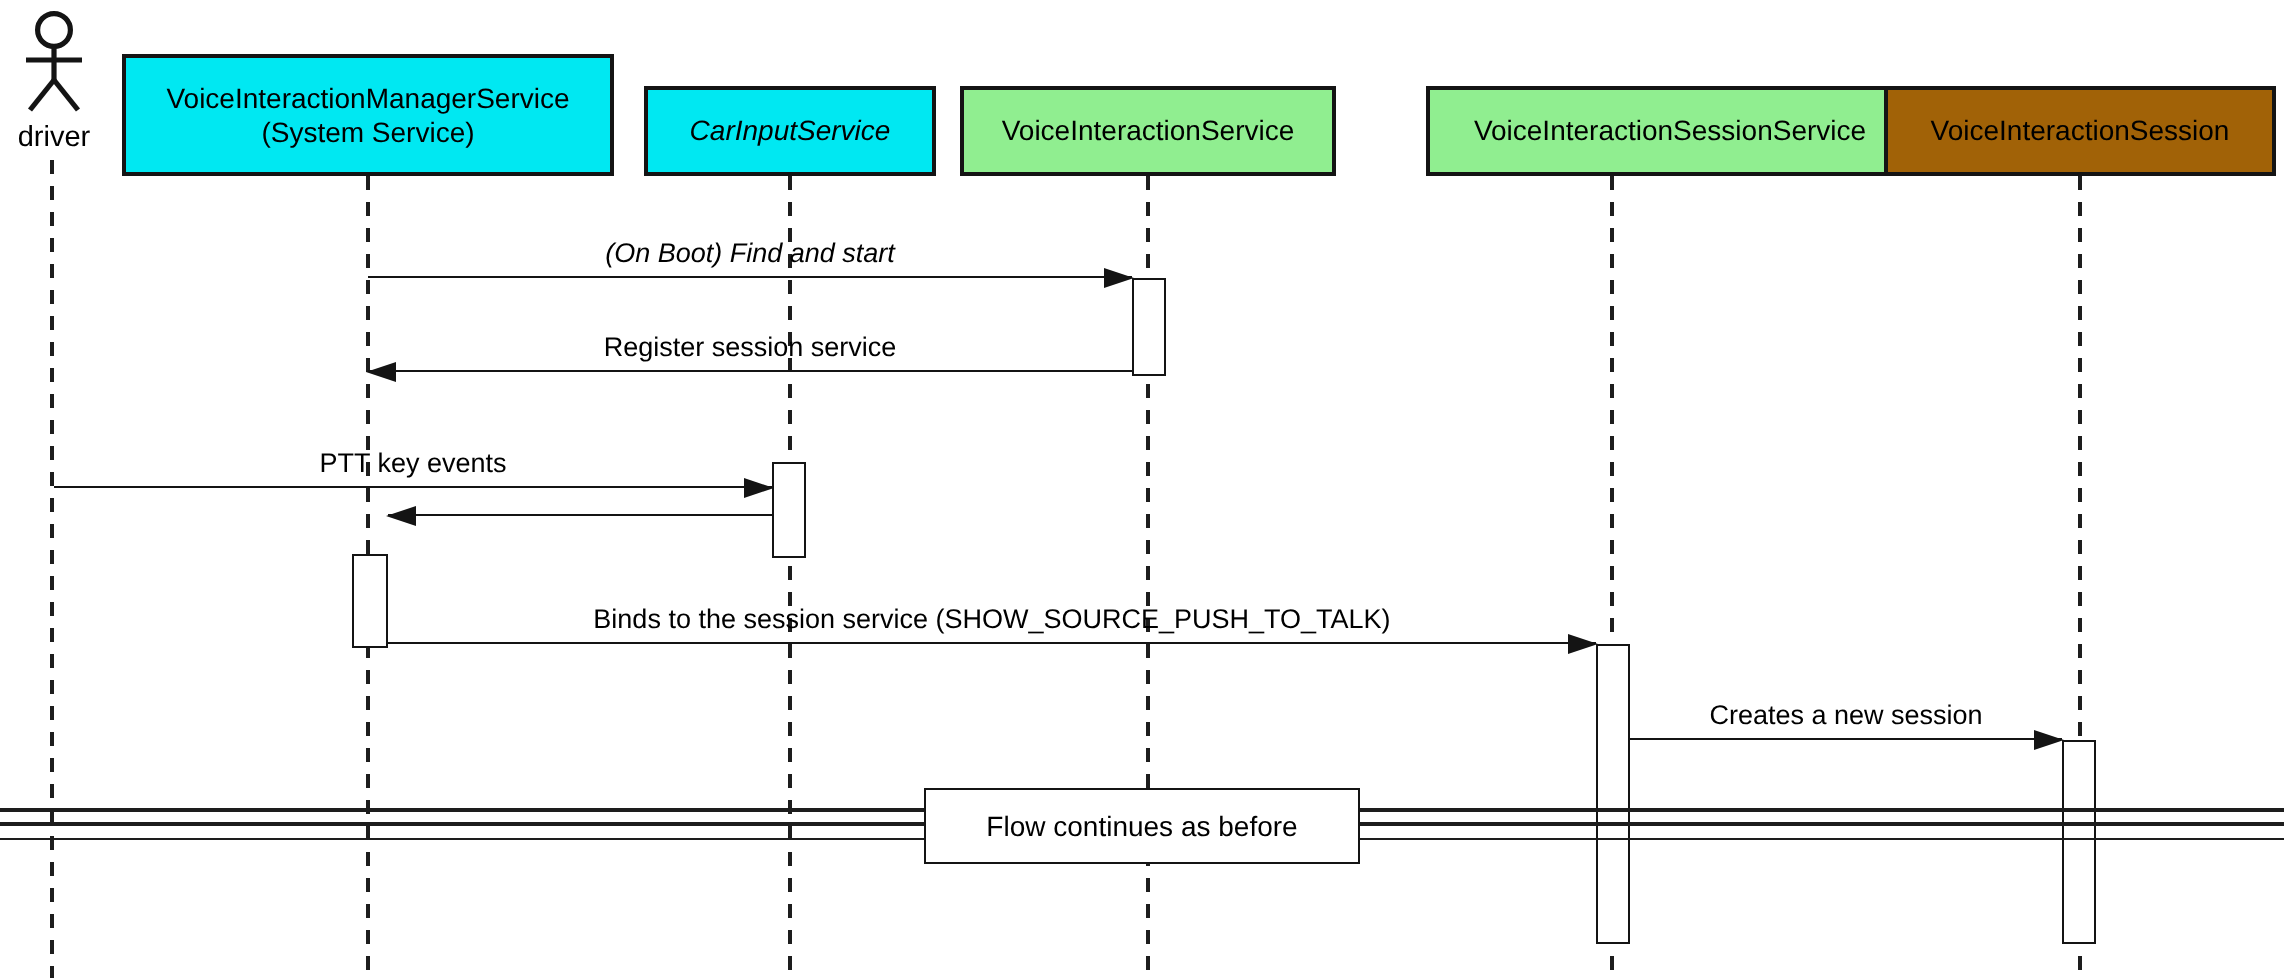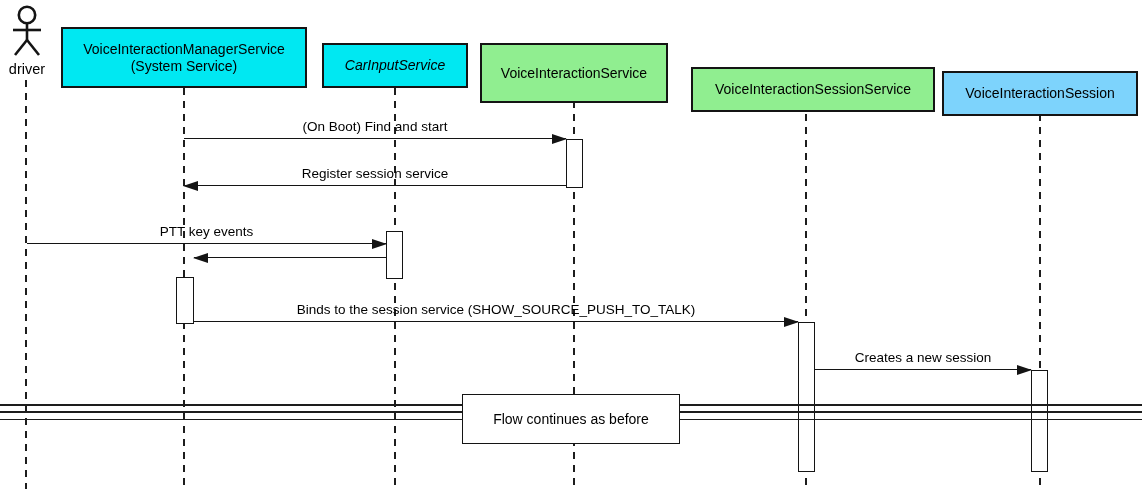--- a/index.html
+++ b/index.html
@@ -56,21 +56,21 @@
   .arrow-left {
     left: -1px; top: -5px;
     border-top: 5.5px solid transparent;
     border-bottom: 5.5px solid transparent;
     border-right: 15px solid #141414;
   }
 
   
   .divider-line { position: absolute; left: 0; width: 1142px; background: #1d1d1d; z-index: 3; }
   .divider-box {
-    position: absolute; left: 462px; top: 394px; width: 218px; height: 50px;
+    position: absolute; left: 462px; top: 394px; width: 218px; height: 38px;
     background: #ffffff; border: 1.7px solid #141414;
     display: flex; align-items: center; justify-content: center;
     font-size: 14px; z-index: 5;
   }
 </style>
 </head>
 <body>
 
 <div id="diagram">
 
@@ -90,41 +90,41 @@
   </svg>
   <div class="actor-label">driver</div>
 
   <div class="participant" style="left: 61px; top: 27px; width: 246px; height: 61px; background-color: rgb(0, 232, 242);">
     <span>VoiceInteractionManagerService</span>
     <span>(System Service)</span>
   </div>
   <div class="participant" style="left: 322px; top: 43px; width: 146px; height: 45px; background-color: rgb(0, 232, 242); font-style: italic;">
     <span>CarInputService</span>
   </div>
-  <div class="participant" style="left: 480px; top: 43px; width: 188px; height: 60px; background-color: rgb(144, 238, 144);">
+  <div class="participant" style="left: 480px; top: 43px; width: 188px; height: 45px; background-color: rgb(144, 238, 144);">
     <span>VoiceInteractionService</span>
   </div>
-  <div class="participant" style="left: 691px; top: 43px; width: 244px; height: 45px; background-color: rgb(144, 238, 144); margin-top: 24px;">
+  <div class="participant" style="left: 713px; top: 43px; width: 244px; height: 45px; background-color: rgb(144, 238, 144);">
     <span>VoiceInteractionSessionService</span>
   </div>
-  <div class="participant" style="left: 942px; top: 43px; width: 196px; height: 45px; background-color: #7dd3fc; margin-top: 28px;">
+  <div class="participant" style="left: 942px; top: 43px; width: 196px; height: 45px; background-color: #a16207;">
     <span>VoiceInteractionSession</span>
   </div>
 
   <div class="activation" style="left:566px; top:139px; width:17px; height:49px;"></div>
   <div class="activation" style="left:386px; top:231px; width:17px; height:48px;"></div>
   <div class="activation" style="left:176px; top:277px; width:18px; height:47px;"></div>
   <div class="activation" style="left:798px; top:322px; width:17px; height:150px;"></div>
   <div class="activation" style="left:1031px; top:370px; width:17px; height:102px;"></div>
 
   <div class="divider-line" style="top:404px; height:1.6px;"></div>
   <div class="divider-line" style="top:411px; height:2px;"></div>
   <div class="divider-line" style="top:418.5px; height:1.6px;"></div>
 
-  <div class="msg" style="left:184px; top:119px; width:382px;">
+  <div class="msg" style="left:184px; top:119px; width:382px;font-style:italic;">
     <div class="msg-label">(On Boot) Find and start</div>
     <div class="msg-line">
         <div class="arrow-head arrow-right"></div>
       </div>
   </div>
 
   <div class="msg" style="left:184px; top:166px; width:382px;">
     <div class="msg-label">Register session service</div>
     <div class="msg-line">
         <div class="arrow-head arrow-left"></div>

